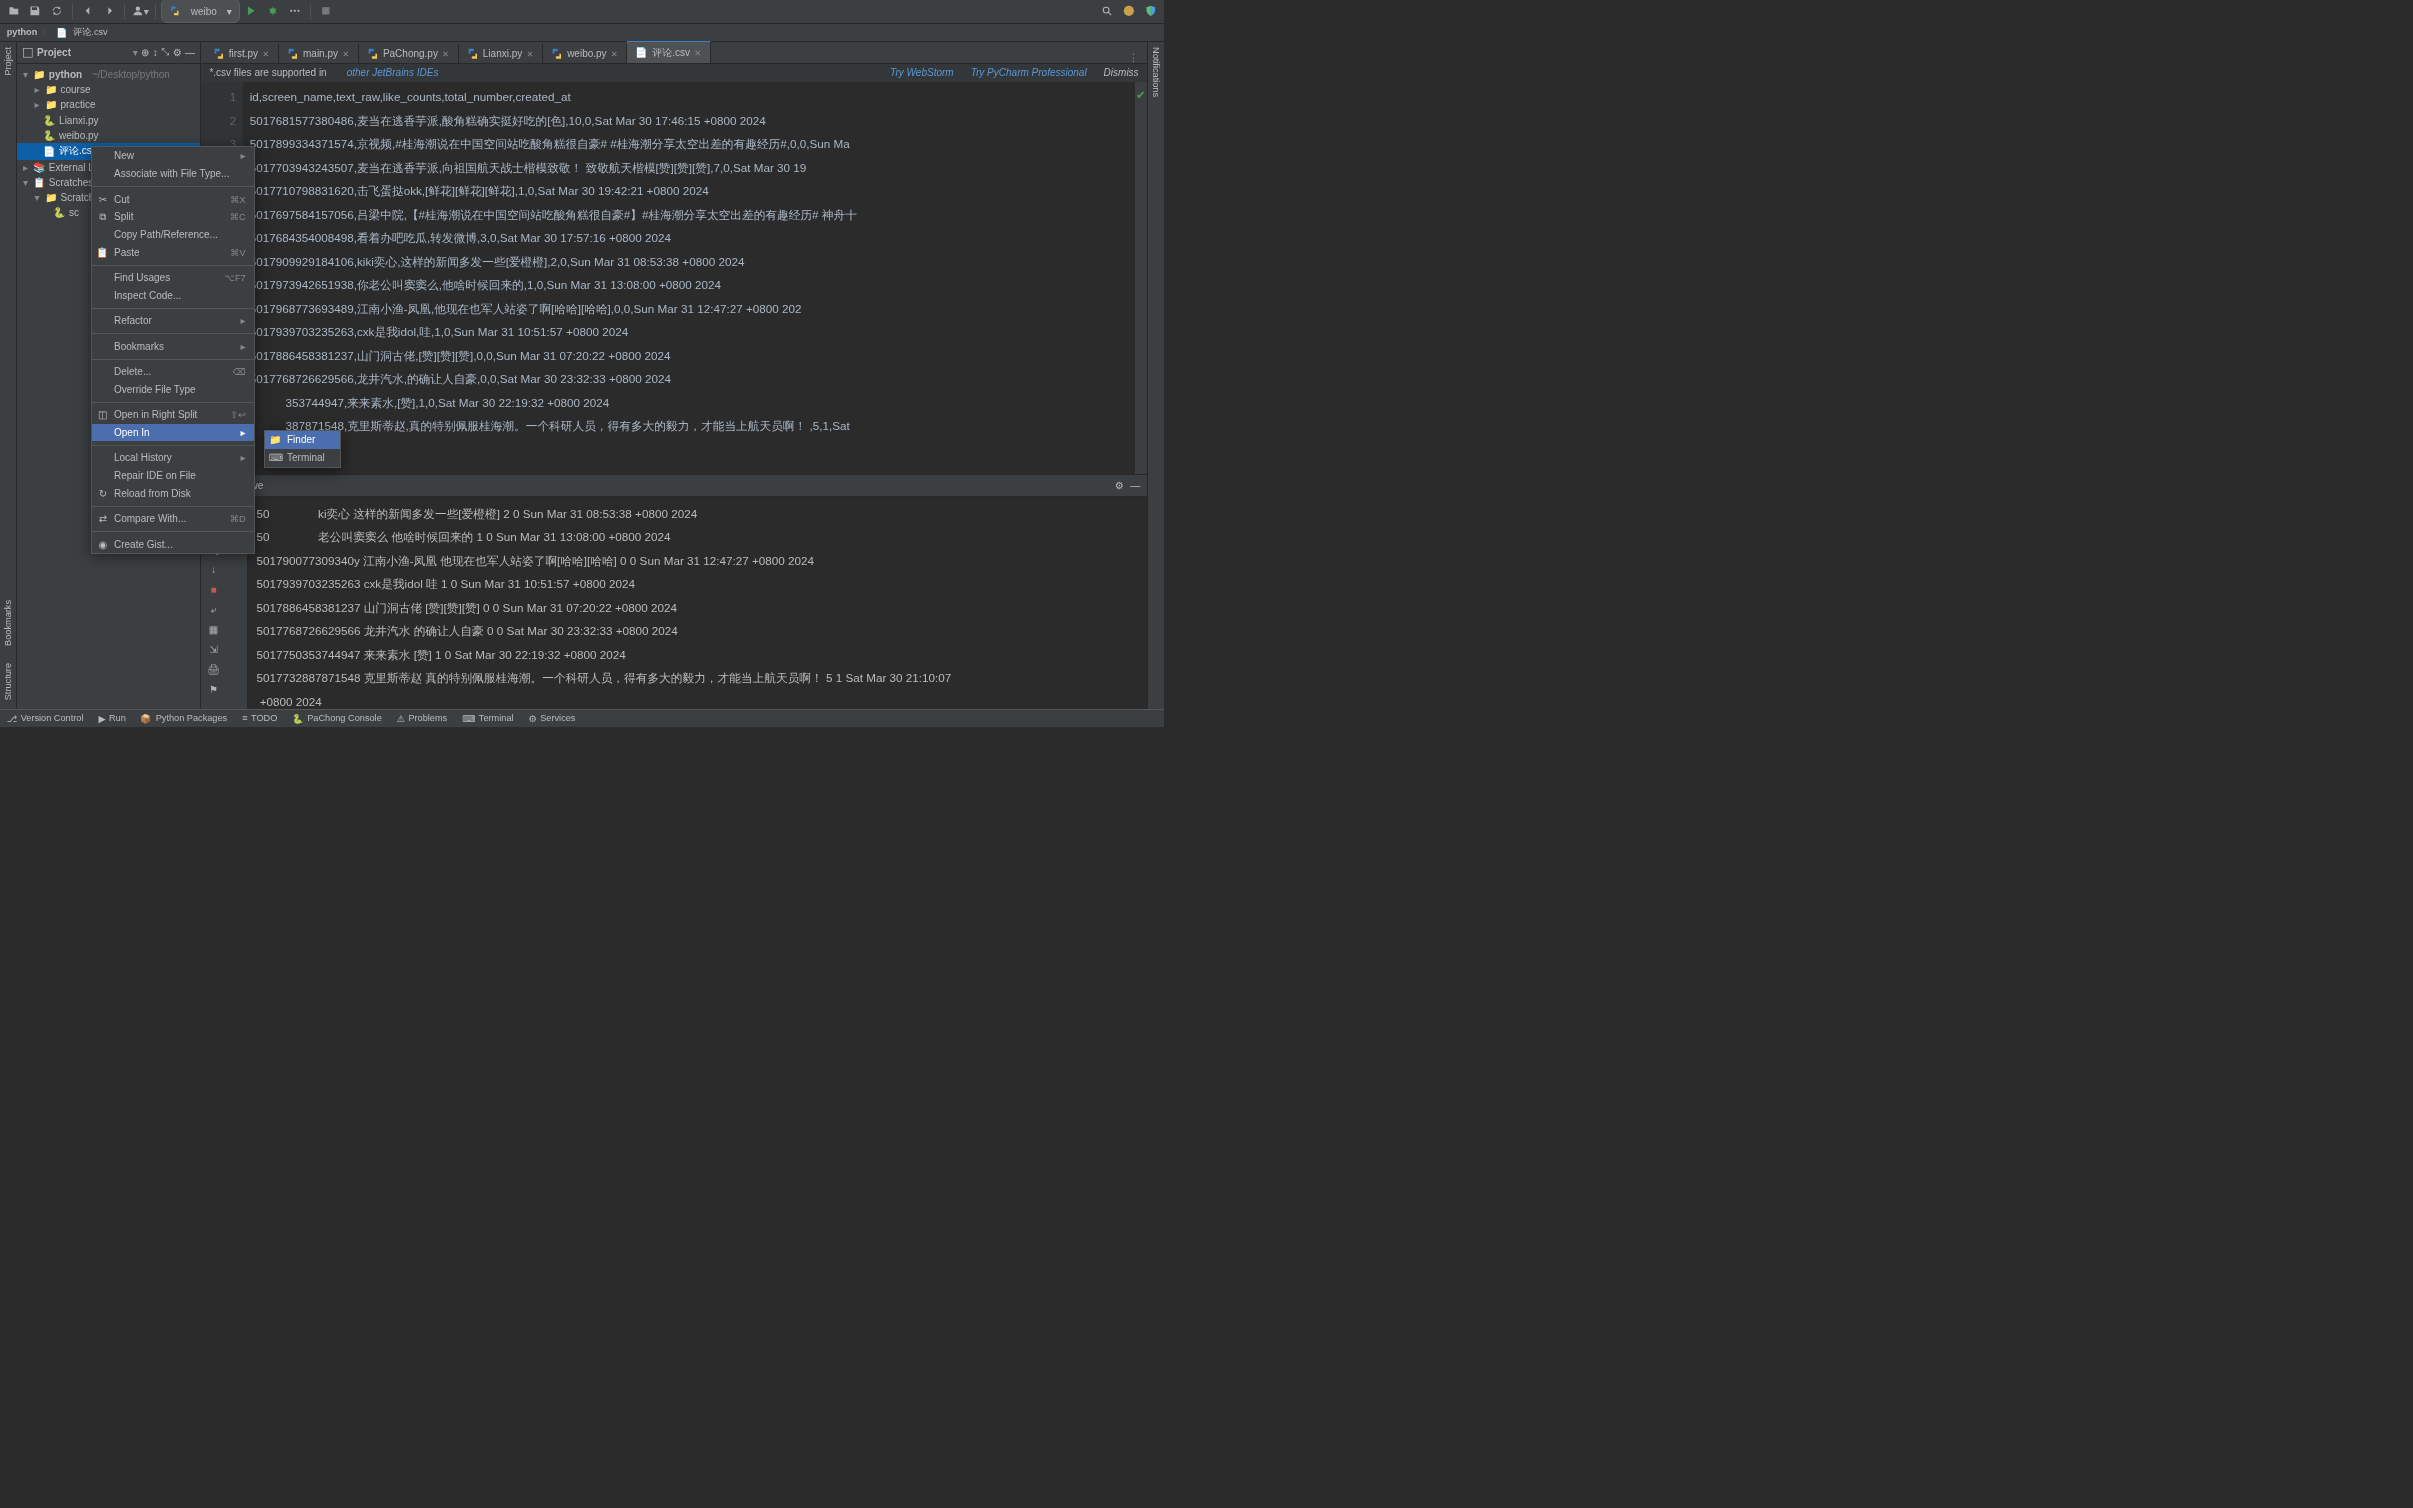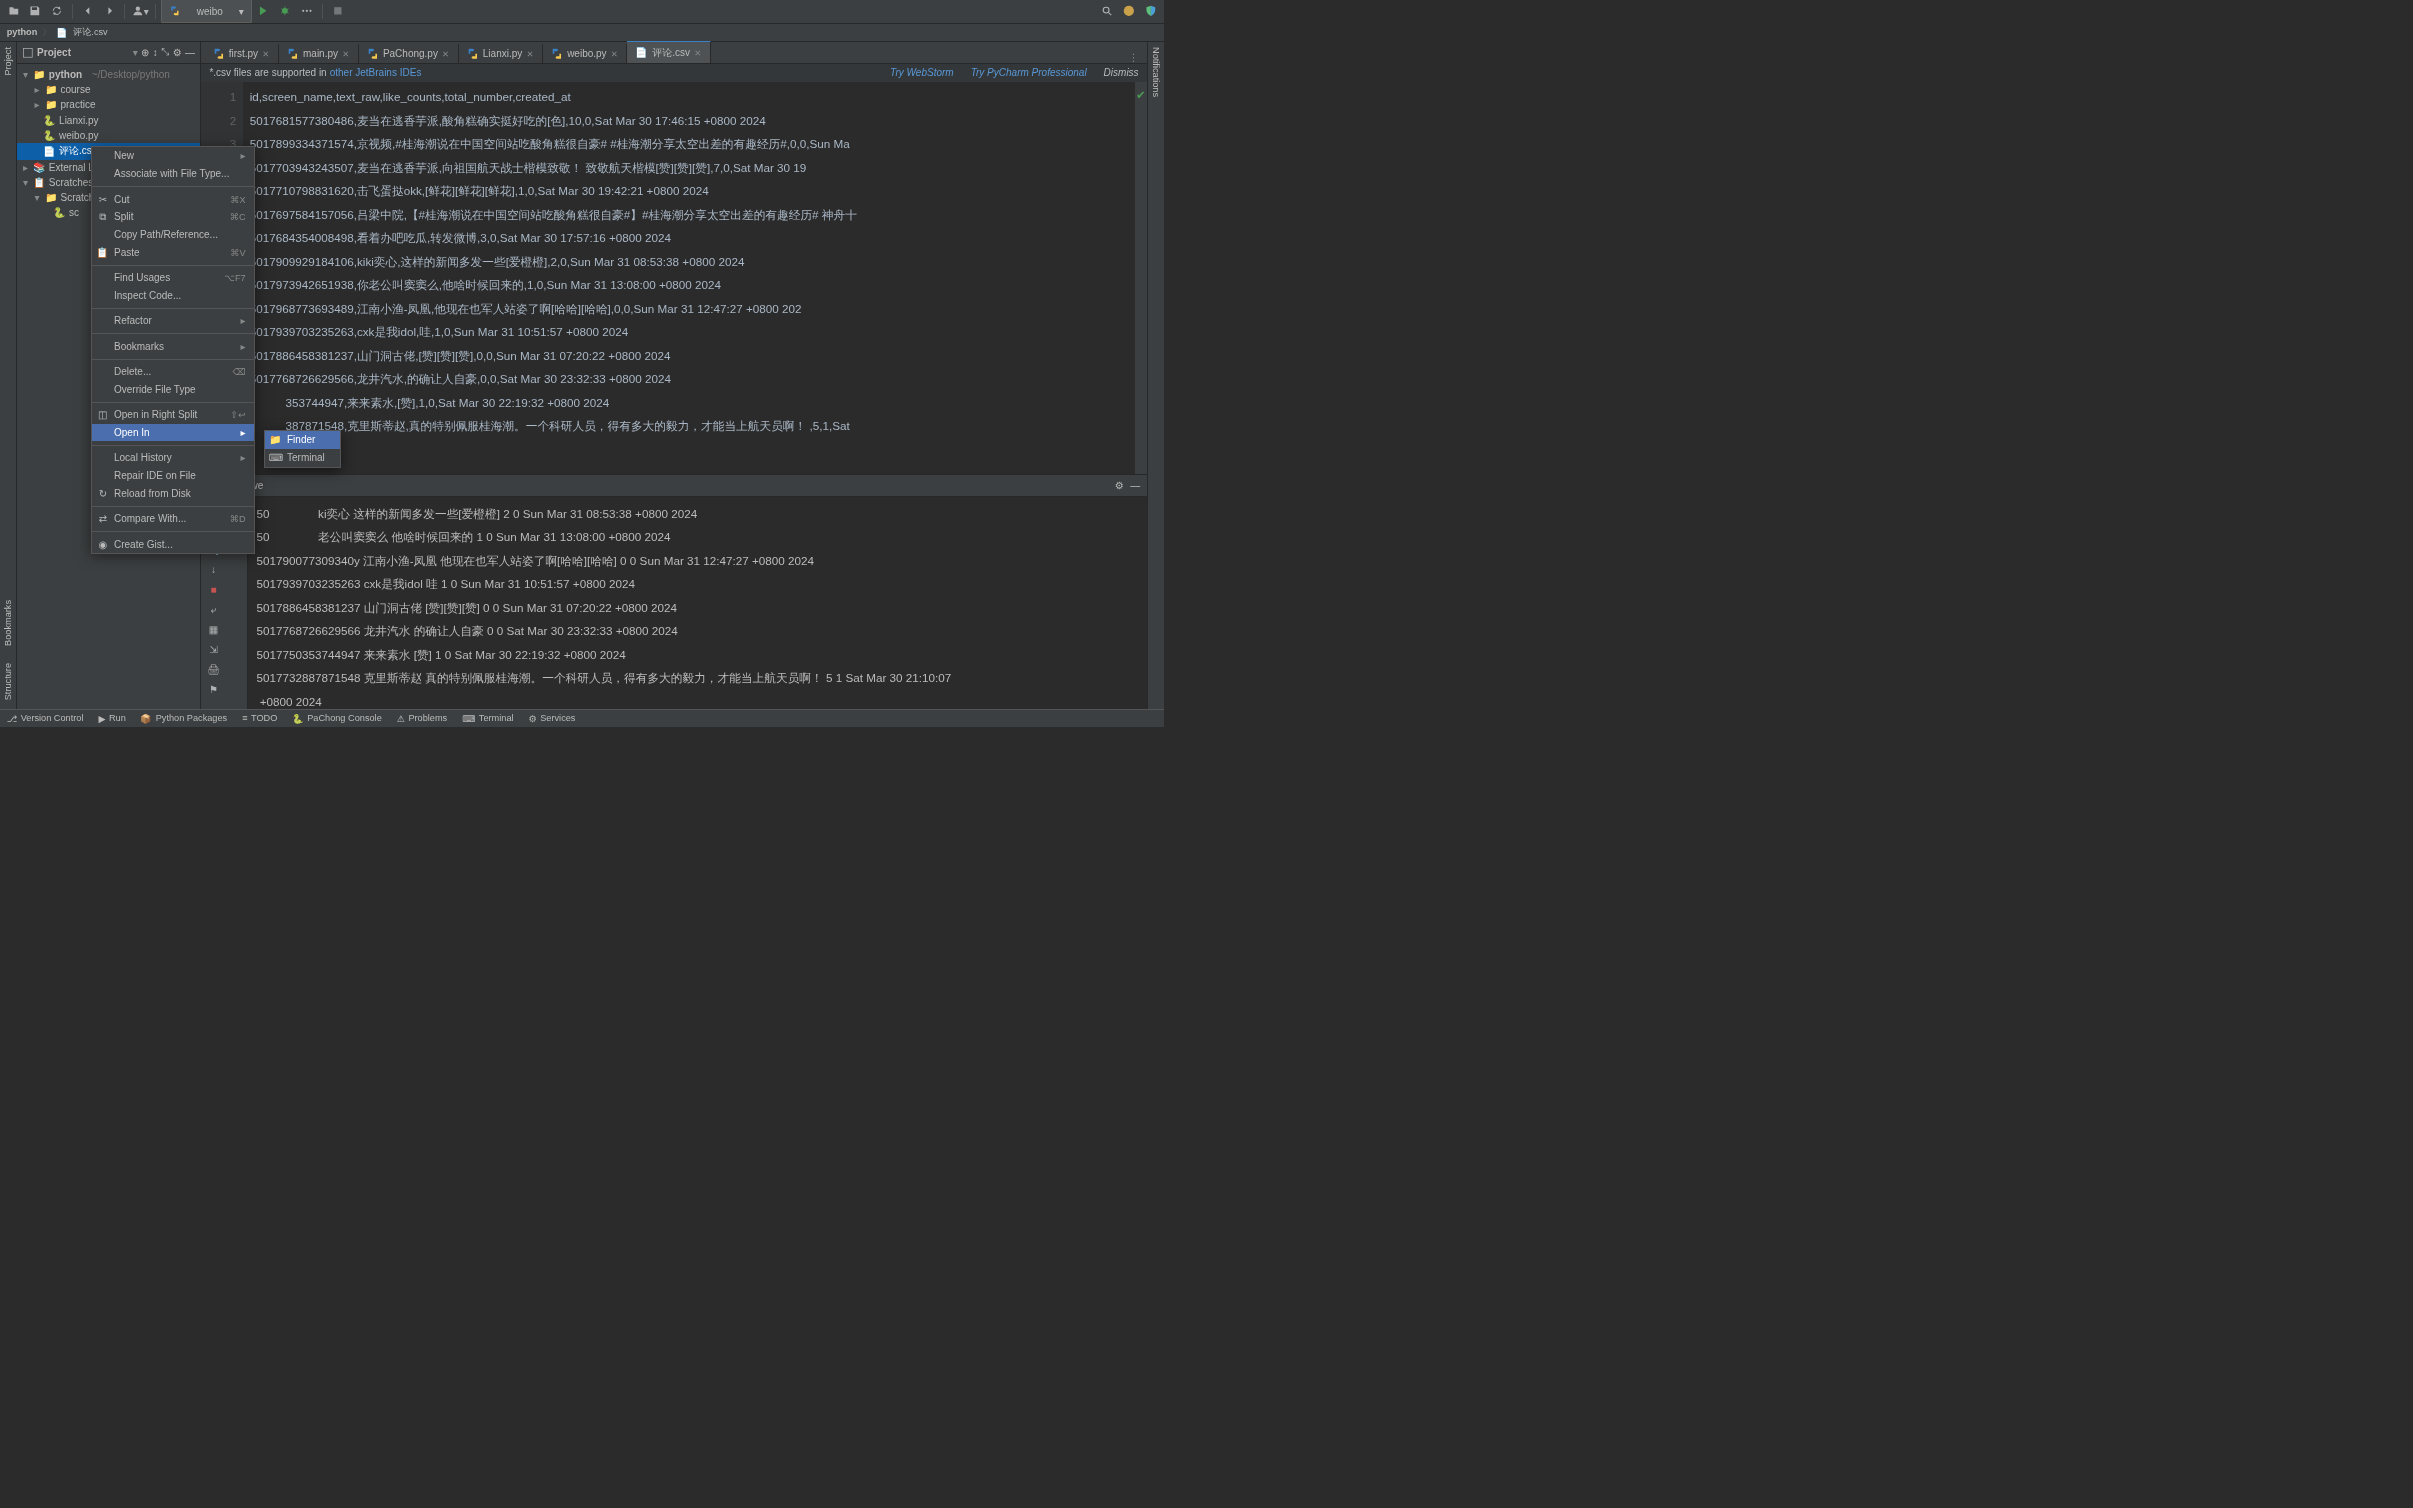--- a/index.html
+++ b/index.html
@@ -1,20 +1,20 @@
 <!DOCTYPE html>
 <html style="font-size:13.4px"><head>
 <meta charset="utf-8">
 <style>
 * { margin: 0; padding: 0; box-sizing: border-box; font-family: -apple-system, "Segoe UI", sans-serif; }
 body { background: #2b2b2b; color: #bbb; font-size: 10px; overflow: hidden; width: 1164px; height: 727px; position: relative; }
 .toolbar { height: 23.5px; background: #3c3f41; border-bottom: 0.8px solid #282828; display: flex; align-items: center; padding: 0 3.4px; gap: 1.7px; }
 .tb-icon { width: 20px; height: 20px; display: flex; align-items: center; justify-content: center; color: #afb1b3; cursor: pointer; }
 .tb-sep { width: 0.8px; height: 15px; background: #515151; margin: 0 3.4px; }
-.runconfig { background: #4c5052; border: 0.8px solid #5e6060; border-radius: 1px; padding: 1.7px 6.7px; display: flex; align-items: center; gap: 16px; color: #bbb; height: 24px; }
+.runconfig { background: #4c5052; border: 0.8px solid #5e6060; border-radius: 6px; padding: 1.7px 6.7px; display: flex; align-items: center; gap: 10px; color: #bbb; height: 24px; }
 .runconfig svg { width: 11.7px; height: 11.7px; }
 .navbar { height: 18.4px; background: #3c3f41; border-bottom: 0.8px solid #282828; display: flex; align-items: center; padding: 0 6.7px; gap: 5px; color: #bbb; font-size: 9.2px; }
 .navbar .sep { color: #666; }
 .main { display: flex; height: calc(100% - 23.5px - 18.4px - 18.4px); }
 .left-gutter { width: 17px; background: #3c3f41; border-right: 0.8px solid #282828; display: flex; flex-direction: column; align-items: center; padding-top: 5px; gap: 8.4px; }
 .gutter-label { writing-mode: vertical-lr; transform: rotate(180deg); font-size: 9.2px; color: #bbb; cursor: pointer; }
 .right-gutter { width: 17px; background: #3c3f41; border-left: 0.8px solid #282828; display: flex; flex-direction: column; align-items: center; padding-top: 5px; }
 .project-panel { width: 184px; background: #3c3f41; border-right: 0.8px solid #282828; display: flex; flex-direction: column; }
 .panel-header { height: 22px; display: flex; align-items: center; padding: 0 5px; gap: 3.4px; border-bottom: 0.8px solid #282828; }
 .panel-header .title { flex: 1; font-weight: bold; color: #bbb; }
@@ -25,21 +25,21 @@
 .tree-item .icon { width: 11.7px; height: 11.7px; display: inline-flex; align-items: center; justify-content: center; }
 .tree-item .pyicon { color: #3b7fc4; }
 .tree-item .folder { color: #87939a; }
 .tree-item .dim { color: #787878; }
 .editor-area { flex: 1; display: flex; flex-direction: column; min-width: 0; }
 .tabs { height: 22px; background: #3c3f41; border-bottom: 0.8px solid #282828; display: flex; align-items: flex-end; padding: 0 3.4px; }
 .tab { display: flex; align-items: center; padding: 3.4px 8.4px; gap: 4.2px; color: #bbb; font-size: 10px; cursor: pointer; border-right: 0.8px solid #282828; }
 .tab.active { background: #4e5254; border-top: 1.7px solid #3b7fc4; }
 .tab .close { color: #888; font-size: 8.4px; }
 .banner { background: #33373a; color: #bbb; padding: 3.4px 8.4px; font-size: 10px; display: flex; align-items: flex-start; }
-.banner a { color: #5998d6; text-decoration: none; margin-left: 3px; }
+.banner a { color: #5998d6; text-decoration: none; margin-left: 20px; font-style: italic; }
 .banner .spacer { flex: 1; }
 .banner .link { color: #5998d6; margin-left: 17px; cursor: pointer; font-style: italic; }
 .editor { flex: 1; display: flex; background: #2b2b2b; overflow: hidden; font-family: "JetBrains Mono", Menlo, Consolas, monospace; font-size: 11.7px; line-height: 23.5px; }
 .gutter { width: 42px; background: #313335; color: #606366; text-align: right; padding: 3.4px 6.7px 3.4px 0; }
 .gutter div { height: 23.5px; }
 .code { flex: 1; padding: 3.4px 6.7px; color: #a9b7c6; white-space: pre; overflow: hidden; }
 .code div { height: 23.5px; }
 .run-panel { height: 235px; border-top: 0.8px solid #282828; display: flex; flex-direction: column; background: #2b2b2b; }
 .run-header { height: 22px; background: #3c3f41; display: flex; align-items: center; padding: 0 6.7px; gap: 6.7px; border-bottom: 0.8px solid #282828; }
 .run-body { flex: 1; display: flex; overflow: hidden; }

